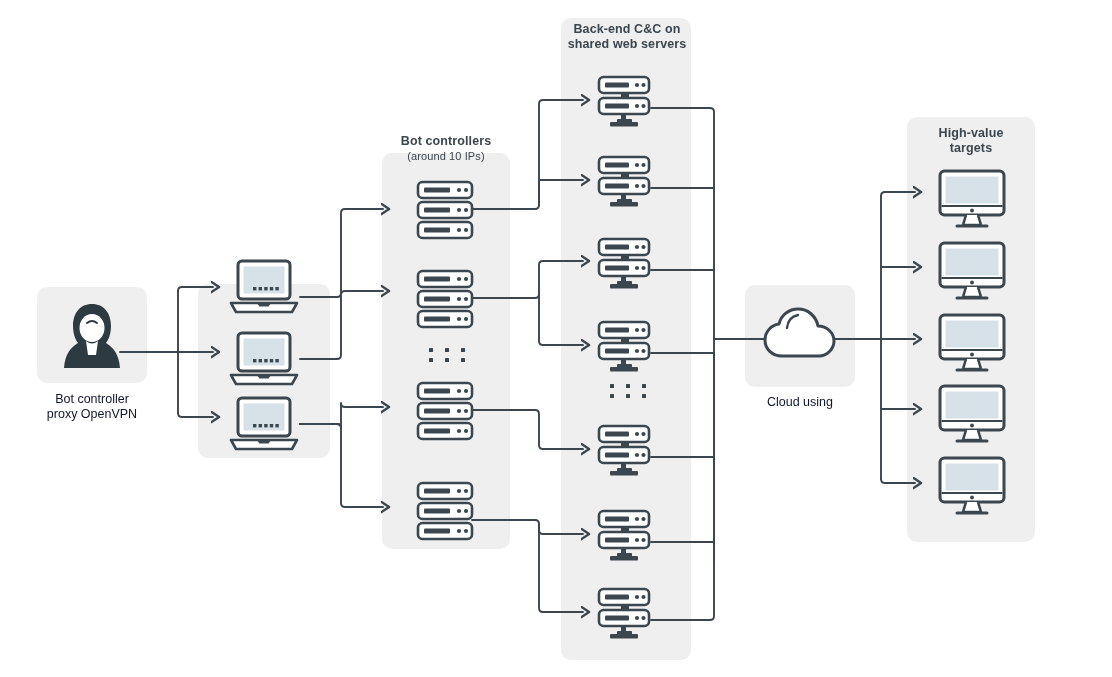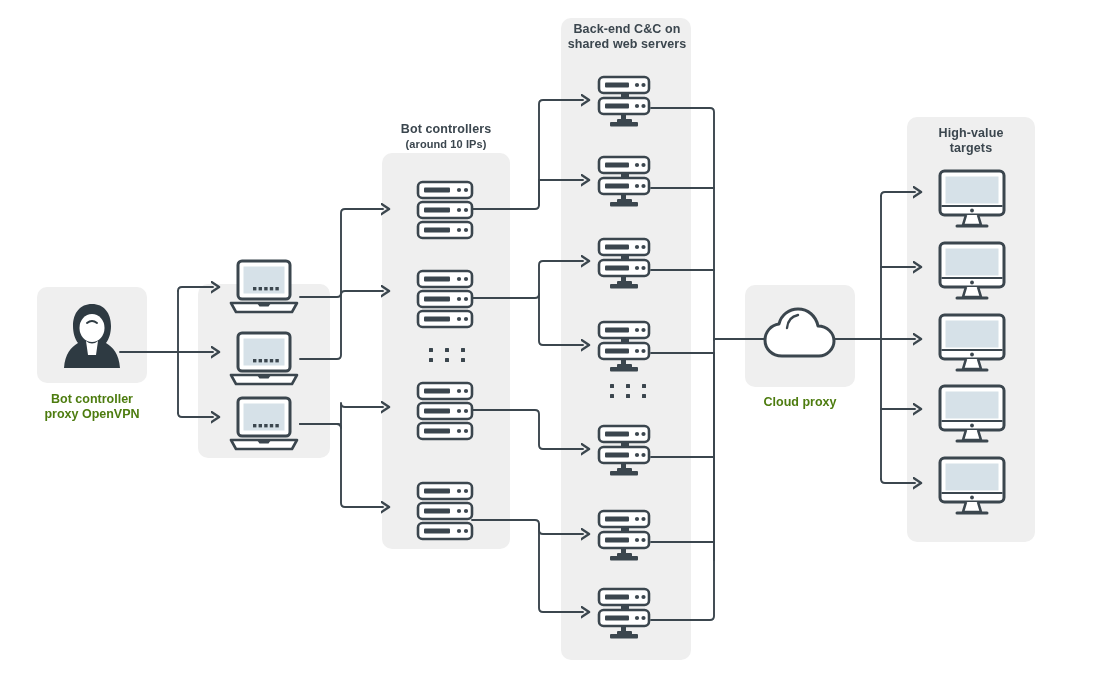--- a/index.html
+++ b/index.html
@@ -23,29 +23,29 @@
   .panel-label {
     position: absolute;
     text-align: center;
     color: #3b464e;
     font-weight: bold;
     font-size: 12.5px;
     line-height: 15px;
     letter-spacing: 0.1px;
   }
   .panel-sublabel {
-    font-weight: bold;
+    font-weight: normal;
     font-size: 11px;
     display: block;
   }
   .node-label {
     position: absolute;
     text-align: center;
-    color: #4d7c0f;
-    font-weight: bold;
+    color: #0f172a;
+    font-weight: normal;
     font-size: 12.5px;
     line-height: 15px;
   }
   svg.wires {
     position: absolute;
     left: 0;
     top: 0;
     width: 1112px;
     height: 677px;
     overflow: visible;
@@ -133,42 +133,42 @@
       <path d="M881,196 L881,479"></path>
       <path d="M881,196 Q881,192 885,192 L915,192" marker-end="url(#arrow)"></path>
       <path d="M881,267 L915,267" marker-end="url(#arrow)"></path>
       <path d="M881,339 L915,339" marker-end="url(#arrow)"></path>
       <path d="M881,409 L915,409" marker-end="url(#arrow)"></path>
       <path d="M881,479 Q881,483 885,483 L915,483" marker-end="url(#arrow)"></path>
     </g>
   </svg>
 
 
-  <div class="panel-label" style="left:378px; top:122px; width:136px;">
+  <div class="panel-label" style="left:378px; top:134px; width:136px;">
     <span>Bot controllers</span>
     <span class="panel-sublabel">(around 10 IPs)</span>
   </div>
 
   <div class="panel-label" style="left:907px; top:126px; width:128px;">
     <span>High-value</span><br>
     <span>targets</span>
   </div>
 
   <div class="panel-label" style="left:551px; top:22px; width:152px;">
     <span>Back-end C&amp;C on</span><br>
     <span>shared web servers</span>
   </div>
 
   <div class="node-label" style="left:22px; top:392px; width:140px;">
     <span>Bot controller</span><br>
     <span>proxy OpenVPN</span>
   </div>
 
   <div class="node-label" style="left:740px; top:395px; width:120px;">
-    <span>Cloud proxy</span>
+    <span>Cloud using</span>
   </div>
 
   <div class="icon" style="left:57px; top:300px; width:70px; height:72px;">
     <svg width="70" height="72" viewBox="0 0 70 72">
       <path d="M35,4 C23,4 16,13 16,26 C16,33 18,39 21,43 C14,47 8,54 7,68
                L63,68 C62,54 56,47 49,43 C52,39 54,33 54,26 C54,13 47,4 35,4 Z" fill="#2e3a42"></path>
       <ellipse cx="35" cy="28" rx="12.5" ry="14" fill="#ffffff"></ellipse>
       <path d="M30,23 Q35,19 40,23" fill="none" stroke="#2e3a42" stroke-width="2" stroke-linecap="round"></path>
       <path d="M29,41 Q35,46 41,41 L39,55 L31,55 Z" fill="#ffffff"></path>
     </svg>

